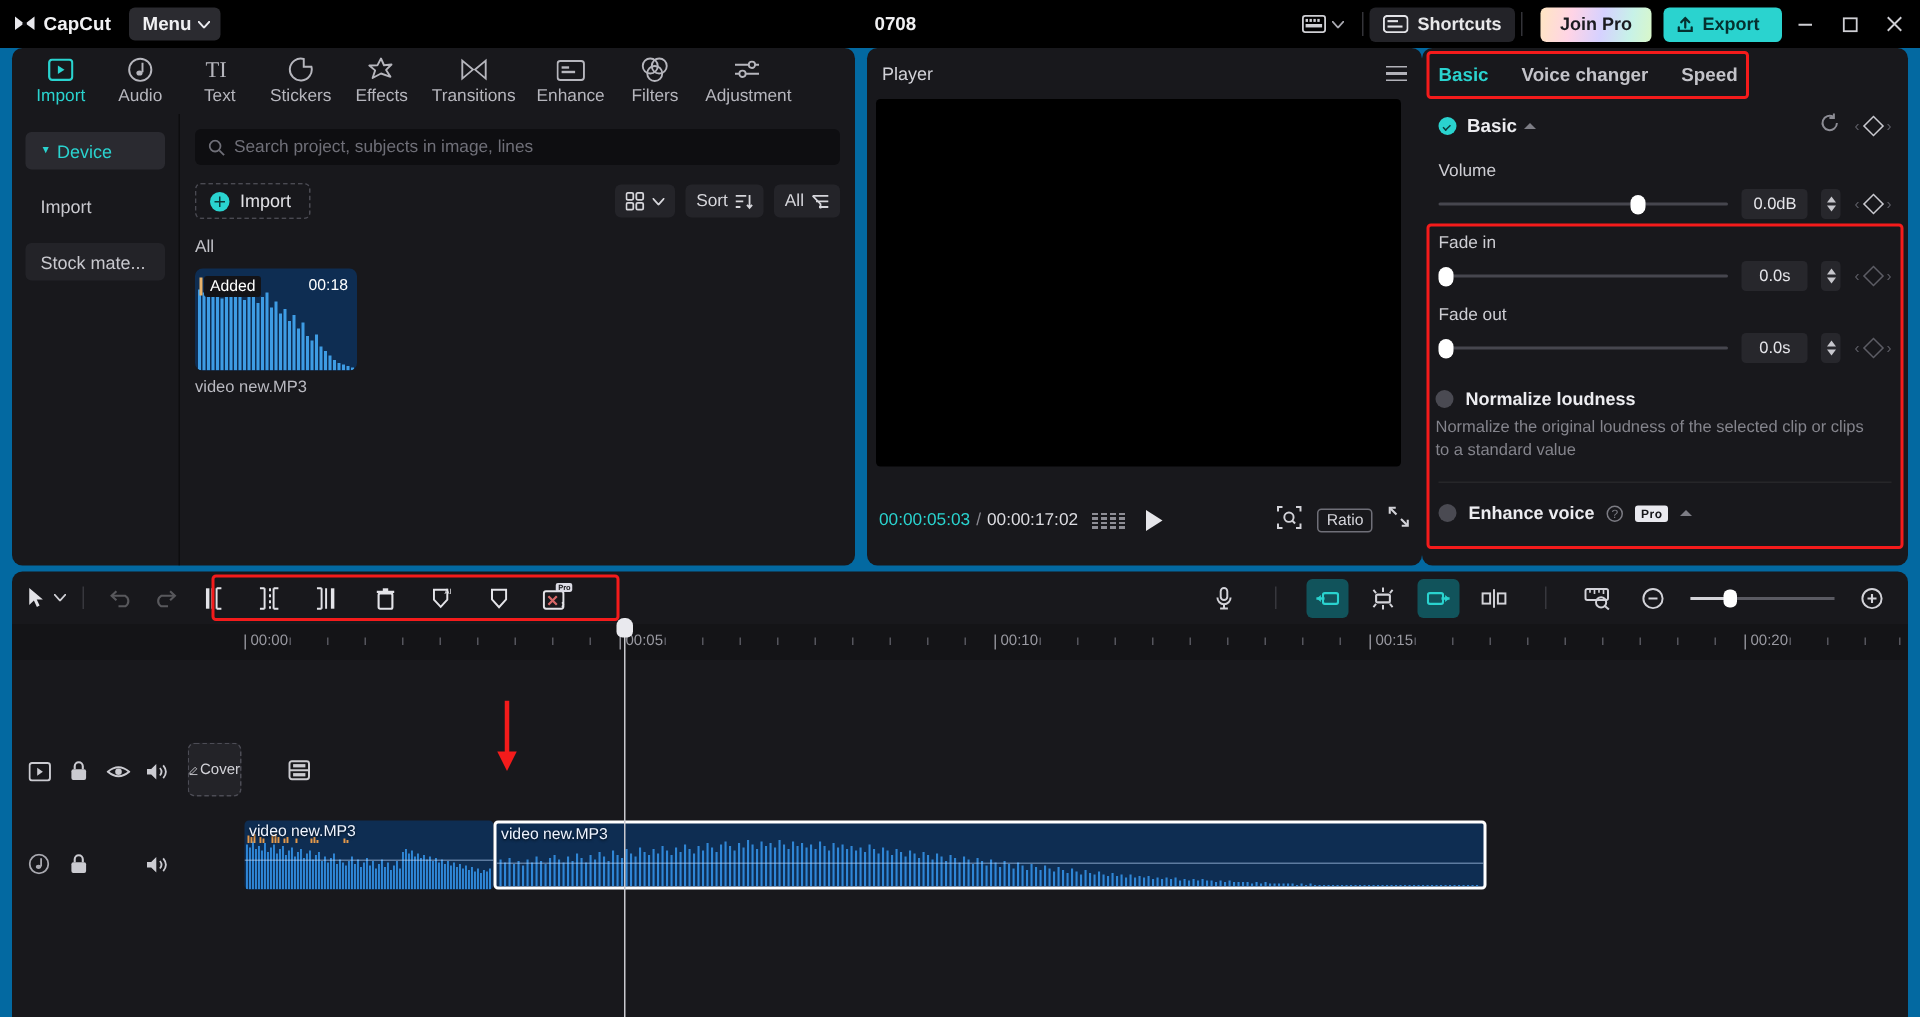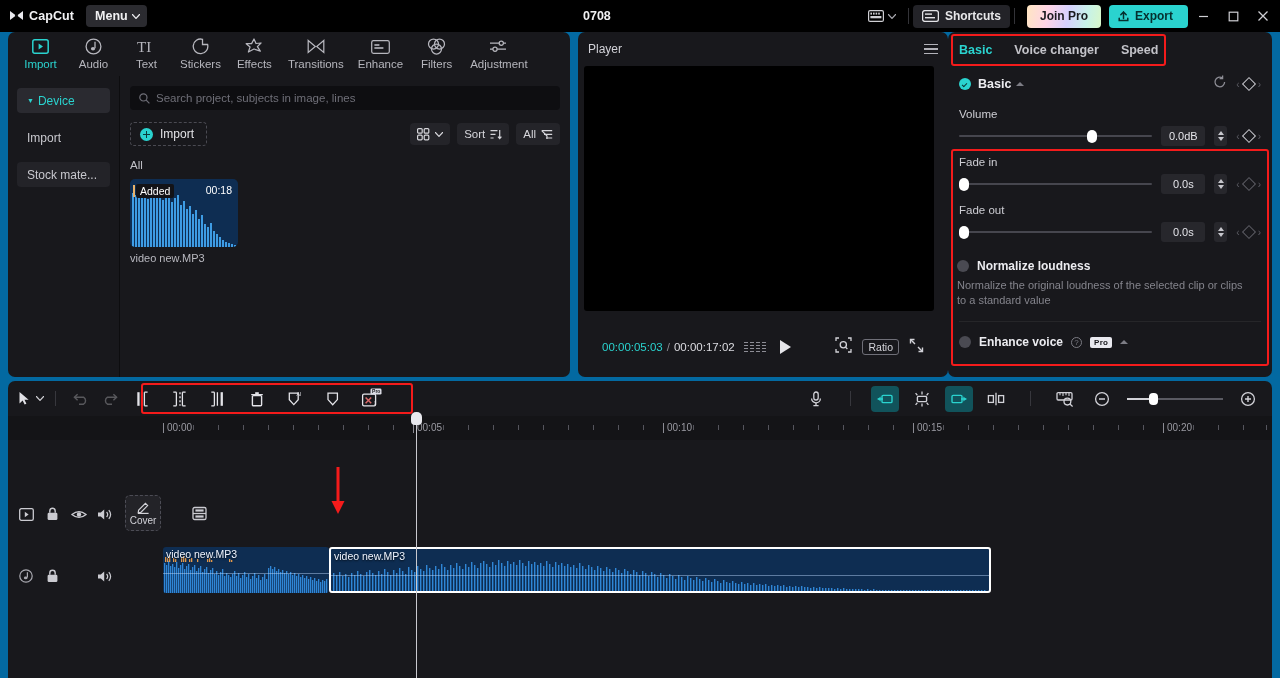--- a/index.html
+++ b/index.html
@@ -112,21 +112,21 @@
 
   
   .player {
     position: absolute; left: 578px; top: 0; width: 370px; height: 345px;
     background: #18181c; border-radius: 7px; overflow: hidden;
   }
   .player-head { height: 34px; display: flex; align-items: center; padding: 0 10px; font-size: 12px; color: #d2d2d8; }
   .hamb { margin-left: auto; cursor: pointer; display: flex; flex-direction: column; gap: 3px; }
   .hamb i { display: block; width: 14px; height: 1.5px; background: #b2b2b9; }
   .stage { position: absolute; left: 6px; top: 34px; width: 350px; height: 245px; background: #000; border-radius: 3px; }
-  .player-ctrls { position: absolute; left: 0; right: 0; bottom: 0; height: 60px; display: flex; align-items: center; padding: 0 24px; }
+  .player-ctrls { position: absolute; left: 0; right: 0; bottom: 0; height: 60px; display: flex; align-items: center; padding: 0 8px; }
   .tc-cur { font-size: 11.5px; color: #2ad3cf; }
   .tc-sep { font-size: 11.5px; color: #8a8a92; margin: 0 4px; }
   .tc-tot { font-size: 11.5px; color: #dcdce1; }
   .bars-ic { margin-left: 9px; display: flex; gap: 2px; cursor: pointer; }
   .bars-ic span { display:block; width:4px; height:11px;
     background: repeating-linear-gradient(#8d8d95 0 1.5px, transparent 1.5px 3px); }
   .play-tri { margin-left: 14px; width: 0; height: 0; border-left: 11px solid #e6e6ea;
     border-top: 7px solid transparent; border-bottom: 7px solid transparent; cursor: pointer; }
   .pc-right { margin-left: auto; display: flex; align-items: center; gap: 10px; }
   .ratio-box { border: 1px solid #6f6f78; border-radius: 3px; padding: 1px 5px; font-size: 10.5px; color: #d4d4da; cursor: pointer; }
@@ -210,21 +210,21 @@
   .ruler .tick { position: absolute; top: 9px; width: 1px; height: 5px; background: #55555d; }
   .ruler .major { position: absolute; top: 6px; font-size: 10px; color: #9a9aa2; white-space: nowrap; }
   .ruler .major::before { content:""; position:absolute; left:-4px; top:1px; width:1px; height:10px; background:#8b8b93; }
 
   .tracks { position: absolute; left: 0; top: 59px; width: 1264px; bottom: 10px; }
   .trk-gutter { position: absolute; left: 0; top: 0; width: 107px; bottom: 0; }
   .gutter-row { position: absolute; left: 8px; width: 99px; height: 24px; display: flex; align-items: center; justify-content: space-between; }
   .gic { width: 20px; height: 20px; display: flex; align-items: center; justify-content: center; cursor: pointer; color: #cbcbd1; }
   .cover-btn {
     position: absolute; left: 117px; width: 36px; height: 36px; border-radius: 5px; background: #232328;
-    border: 1px dashed #4c4c55; display: flex; flex-direction: column; align-items: center;
+    border: 1px dashed #4c4c55; display: flex; flex-direction: row; align-items: center;
     justify-content: center; gap: 1px; cursor: pointer;
   }
   .cover-btn span { font-size: 10px; color: #d2d2d8; }
   .main-icon-cell { position: absolute; left: 181px; width: 20px; height: 20px; display: flex; align-items: center; justify-content: center; cursor: pointer; }
 
   .clip { position: absolute; border-radius: 3px; overflow: hidden; cursor: pointer; }
   .clip .clabel { position: absolute; left: 3px; top: 1px; font-size: 10.5px; color: #eef4ff; z-index: 3; text-shadow: 0 1px 2px rgba(0,0,0,.8); }
   .wave { position: absolute; left: 0; right: 0; bottom: 0; top: 0; }
   .midline { position: absolute; left: 0; right: 0; top: 56%; height: 1px; background: rgba(190,220,255,.45); }
 

